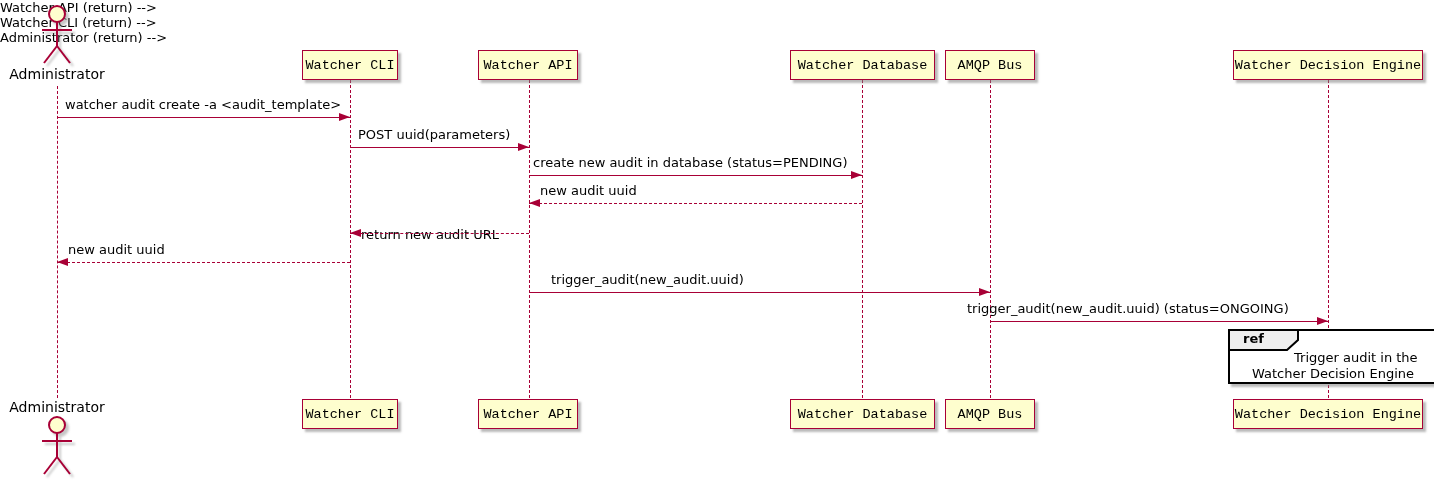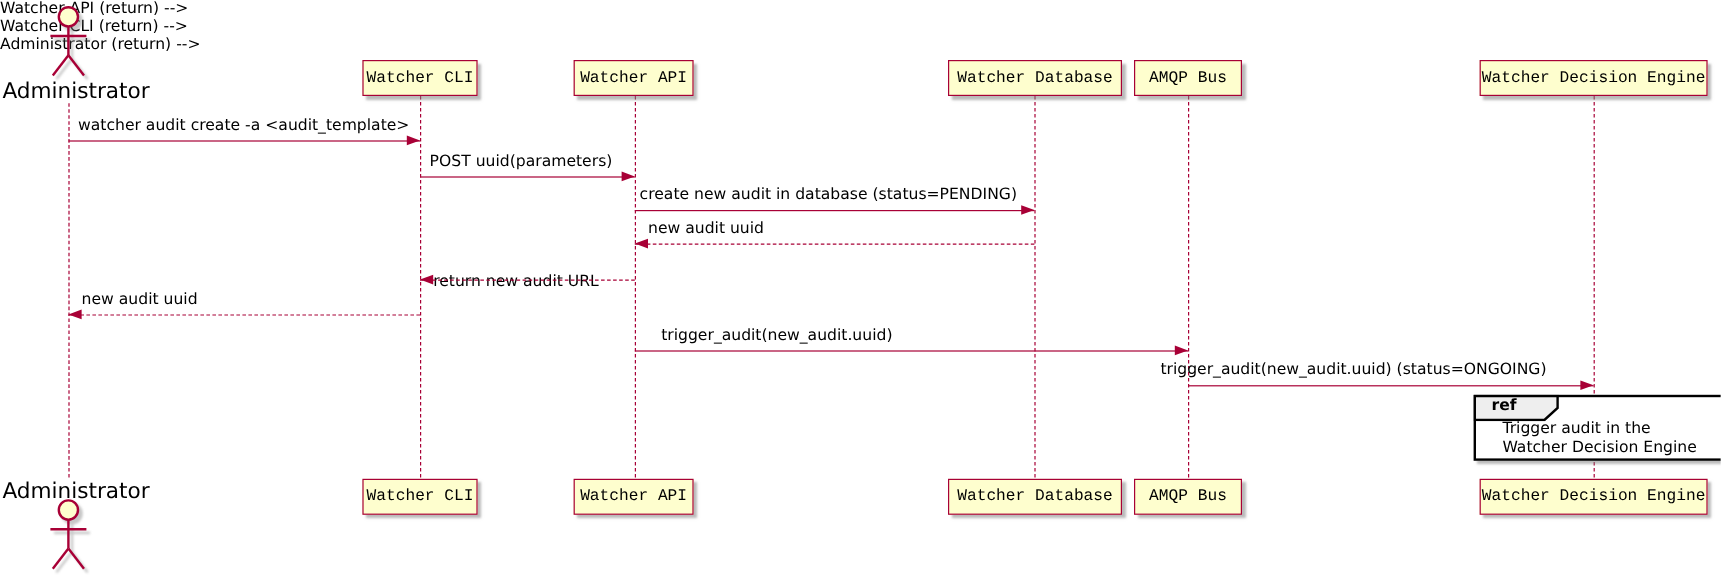--- a/index.html
+++ b/index.html
@@ -39,21 +39,21 @@
     align-items: center;
     justify-content: center;
     font-size: 13.5px;
     white-space: nowrap;
     font-family: Liberation Mono, monospace;
   }
   .actor-label {
     position: absolute;
     width: 110px;
     text-align: center;
-    font-size: 18px;
+    font-size: 14px;
     white-space: nowrap;
   }
   .actor-svg { position: absolute; filter: drop-shadow(3px 3px 1px rgba(130,130,130,0.45)); }
   .msg-line-solid {
     position: absolute;
     height: 0;
     border-top: 1.2px solid var(--arrow-color);
   }
   .msg-line-dashed {
     position: absolute;
@@ -178,21 +178,21 @@
     <div class="msg-line-solid" style="left:990px; top:321px; width:338px;"></div>
     <div class="head-r" style="left:1317px; top:317px;"></div>
   </div>
 
   
   <div class="ref-box">
     <svg class="ref-tab" width="72" height="22" viewBox="0 0 72 22">
       <path d="M1,1 H70 V11 L59,21 H1 Z" fill="#EEEEEE" stroke="#000000" stroke-width="2"></path>
     </svg>
     <div class="ref-keyword">ref</div>
-    <div class="ref-line" style="top:19px;">Trigger audit in the</div>
+    <div class="ref-line" style="top:19px;margin-left:42px;">Trigger audit in the</div>
     <div class="ref-line" style="top:35px;">Watcher Decision Engine</div>
   </div>
 
   
   <div class="pbox" style="left:302px; top:399px; width:96px;">Watcher CLI</div>
   <div class="pbox" style="left:478px; top:399px; width:100px;">Watcher API</div>
   <div class="pbox" style="left:790px; top:399px; width:145px;">Watcher Database</div>
   <div class="pbox" style="left:945px; top:399px; width:90px;">AMQP Bus</div>
   <div class="pbox" style="left:1233px; top:399px; width:190px;">Watcher Decision Engine</div>
 

